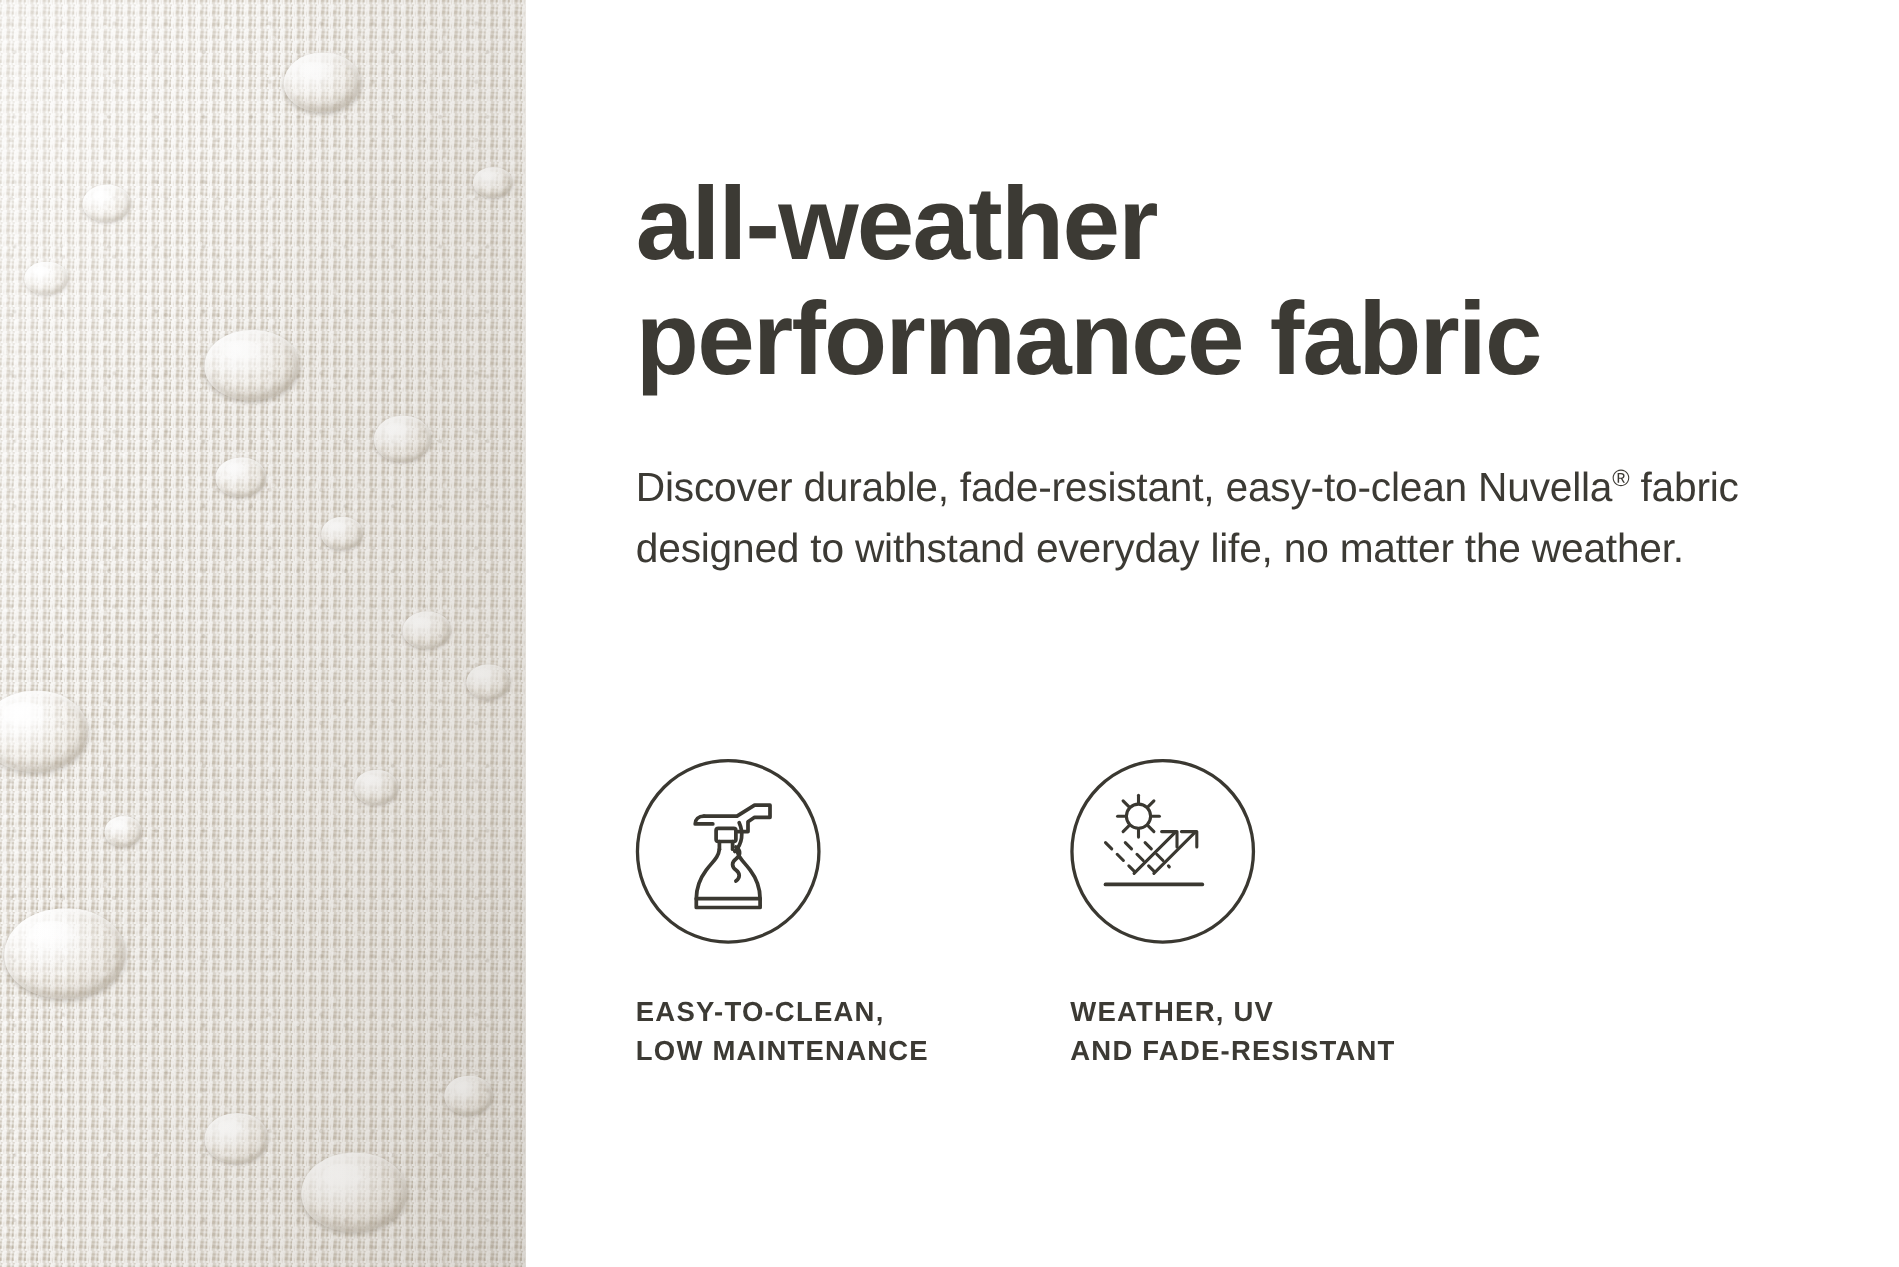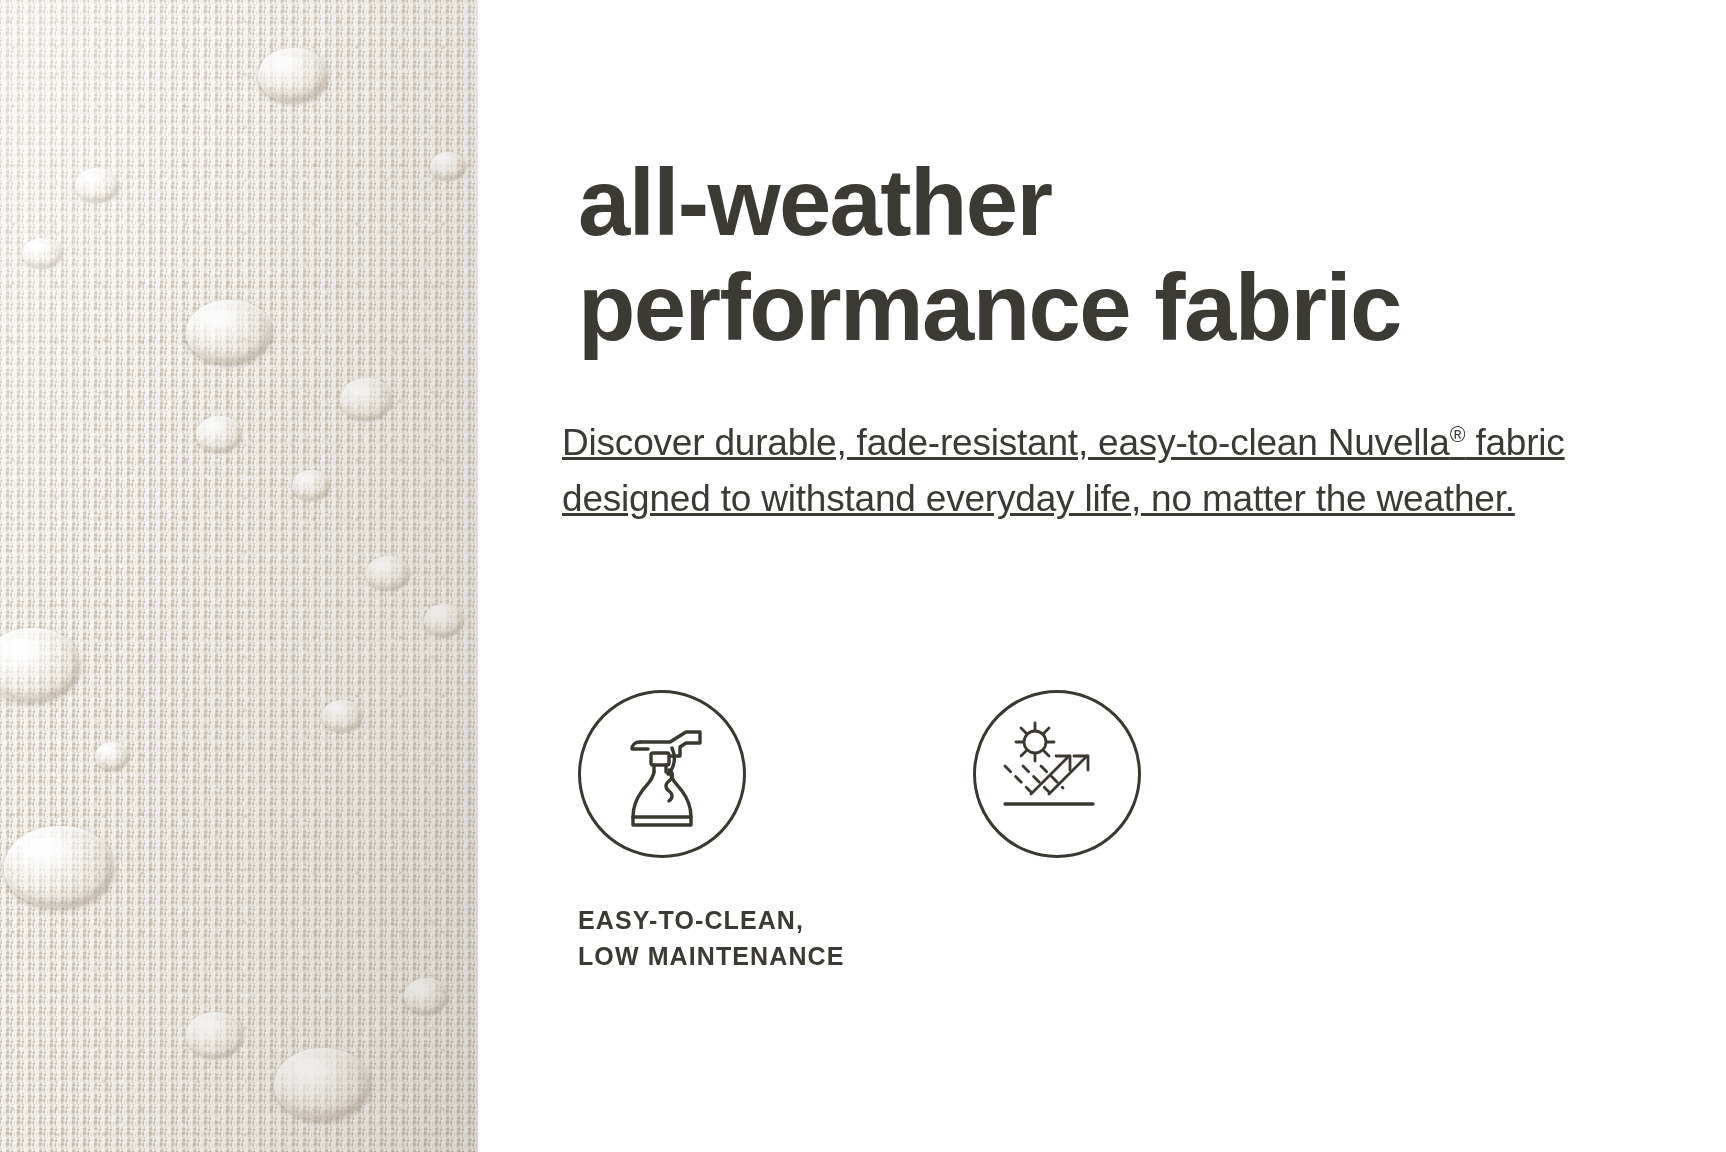--- a/index.html
+++ b/index.html
@@ -115,29 +115,28 @@
     color: #3c3a34;
     font-family: "Liberation Sans", sans-serif;
     font-weight: 700;
     font-size: 94px;
     line-height: 1.12;
     letter-spacing: -1.6px;
     white-space: pre-line;
   }
   .subcopy {
     position: absolute;
-    left: 84px;
+    left: 100px;
     top: 415px;
     width: 1060px;
     margin: 0;
     color: #3c3a34;
     font-size: 37px;
     line-height: 1.52;
     letter-spacing: -0.2px;
-    text-decoration: underline;
   }
   .subcopy .reg {
     font-size: .58em;
     vertical-align: super;
     line-height: 0;
   }
 
   .features {
     position: absolute;
     left: 100px;
@@ -263,17 +262,19 @@
 
               <path d="M30 74 L68 36"></path>
               <path d="M55 36 h14 v14"></path>
               <path d="M48 74 L86 36"></path>
               <path d="M73 36 h14 v14"></path>
 
               <path d="M4 84 H92" stroke-width="3.4"></path>
             </svg>
           </span>
         </div>
+        <div class="feature-label">WEATHER, UV
+AND FADE-RESISTANT</div>
       </div>
 
     </div>
   </div>
 </div>
 
 </body></html>

